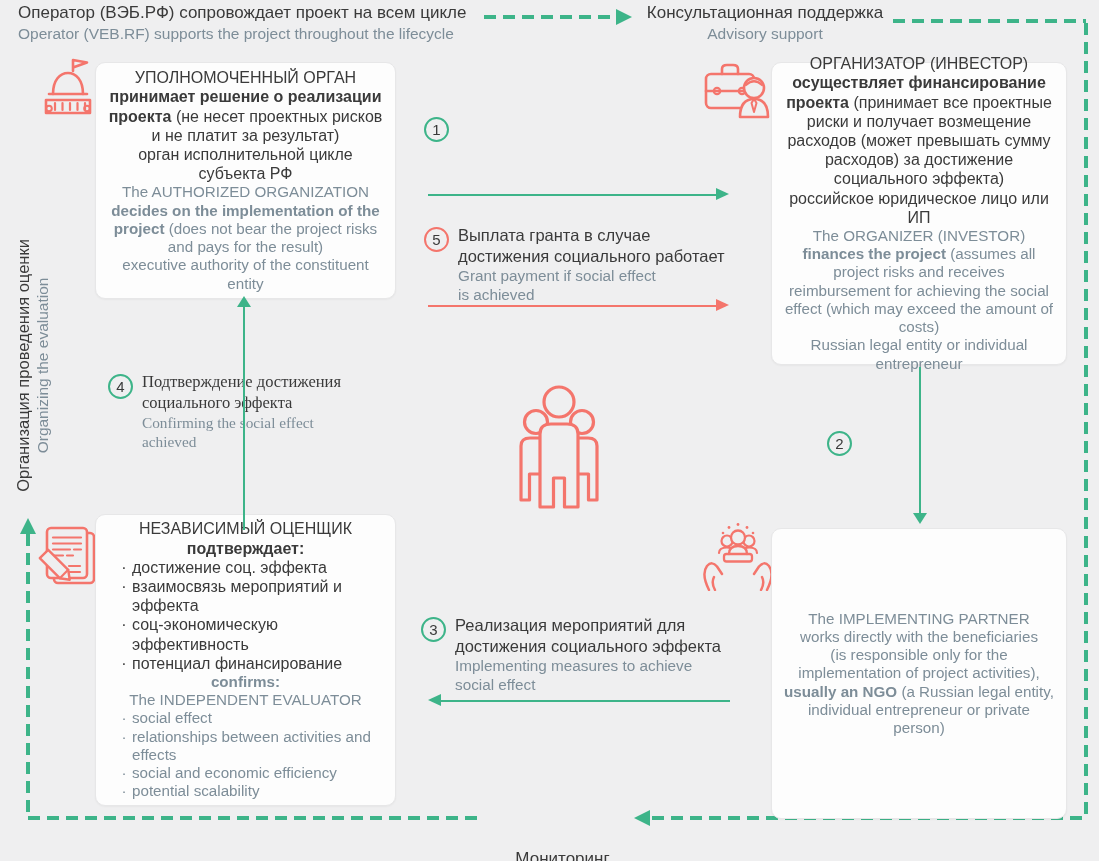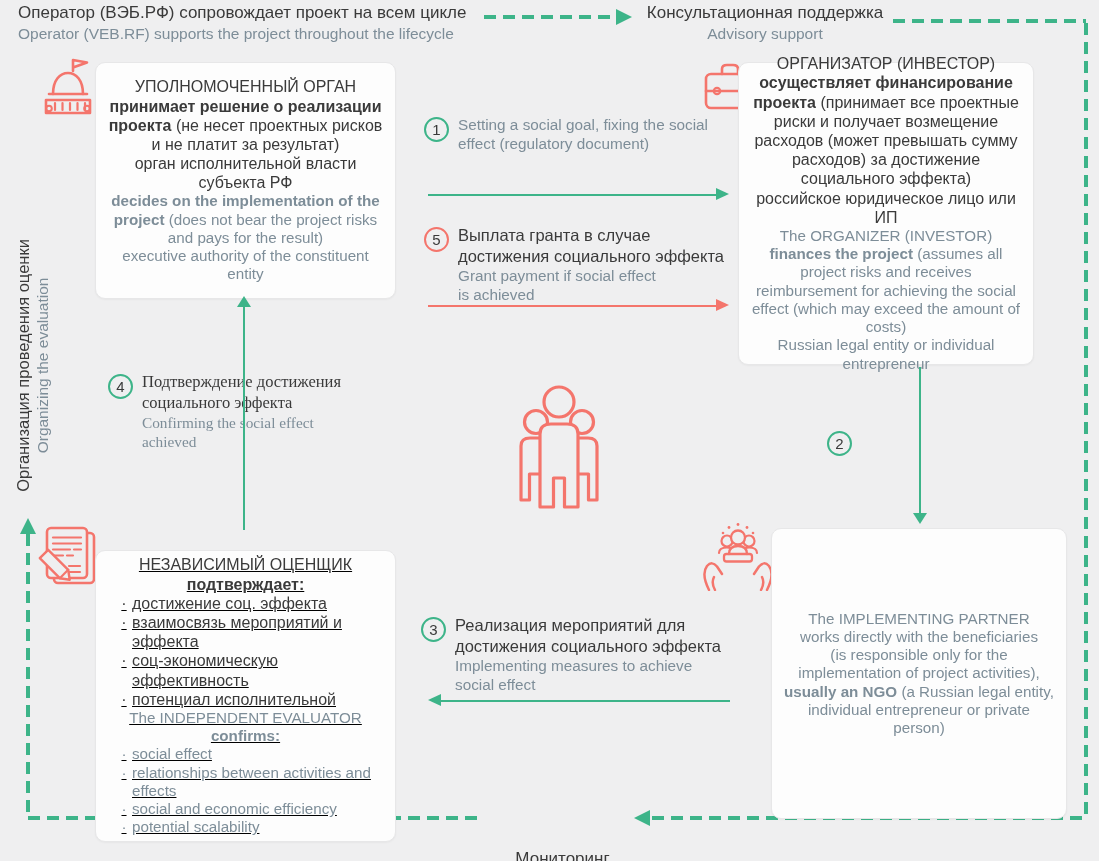--- a/index.html
+++ b/index.html
@@ -43,22 +43,22 @@
   #dash-br-head{left:634px;top:810px;border-right:16px solid var(--green);border-top:8px solid transparent;border-bottom:8px solid transparent;}
   #dash-left-head{left:20px;top:518px;border-bottom:16px solid var(--green);border-left:8px solid transparent;border-right:8px solid transparent;}
 
   
   .box{position:absolute;background:var(--box_bg);border:1px solid #e7e7e8;border-radius:10px;
     text-align:center;box-sizing:border-box;display:flex;flex-direction:column;justify-content:center;
     padding:6px 10px;box-shadow:0 1px 2px rgba(0,0,0,0.04);}
   .box .ru{font-size:16px;line-height:1.2;}
   .box .en{font-size:15.2px;line-height:1.2;}
   #box-authorized{left:95px;top:62px;width:301px;height:237px;}
-  #box-organizer{left:738px;top:62px;width:296px;height:303px;}
-  #box-evaluator{left:95px;top:550px;width:301px;height:292px;text-decoration:underline;}
+  #box-organizer{left:771px;top:62px;width:296px;height:303px;}
+  #box-evaluator{left:95px;top:514px;width:301px;height:292px;}
   #box-implementer{left:771px;top:528px;width:296px;height:291px;}
   .bullet{display:flex;text-align:left;padding-left:10px;}
   .bmark{width:16px;flex:0 0 16px;text-align:center;}
 
   
   .step{position:absolute;display:flex;gap:9px;align-items:flex-start;}
   .num{flex:0 0 auto;width:25px;height:25px;margin-top:2px;border-radius:50%;
     border:2.5px solid var(--green);color:var(--dark);font-size:15px;
     display:flex;align-items:center;justify-content:center;box-sizing:border-box;background:var(--page_bg);}
   .num.red{border-color:var(--red);}
@@ -193,22 +193,23 @@
       <circle cx="69" cy="41" r="11.5"></circle>
       <path d="M54,119 V65 Q54,57 63,57 H75 Q84,57 84,65 V119 H75.5 V93 H62.5 V119 Z"></path>
       <circle cx="46" cy="21" r="15" fill="#efeff0"></circle>
       <path d="M27,126 V53 Q27,43 38,43 H54 Q65,43 65,53 V126 H51.5 V97 H40.5 V126 Z" fill="#efeff0"></path>
     </svg>
   </div>
 
   <div class="box" id="box-authorized">
     <div class="ru pre"><span>УПОЛНОМОЧЕННЫЙ ОРГАН
 </span><span class="b">принимает решение о реализации проекта </span><span>(не несет проектных рисков и не платит за результат)
-орган исполнительной власти субъекта РФ</span></div>
-    <div class="en pre"><span class="b">decides on the implementation of the project </span><span>(does not bear the project risks and pays for the result)
+орган исполнительной цикле субъекта РФ</span></div>
+    <div class="en pre"><span>The AUTHORIZED ORGANIZATION
+</span><span class="b">decides on the implementation of the project </span><span>(does not bear the project risks and pays for the result)
 executive authority of the constituent entity</span></div>
   </div>
 
   <div class="box" id="box-organizer">
     <div class="ru pre"><span>ОРГАНИЗАТОР (ИНВЕСТОР)
 </span><span class="b">осуществляет финансирование проекта </span><span>(принимает все проектные риски и получает возмещение расходов (может превышать сумму расходов) за достижение социального эффекта)
 российское юридическое лицо или ИП</span></div>
     <div class="en pre"><span>The ORGANIZER (INVESTOR)
 </span><span class="b">finances the project </span><span>(assumes all project risks and receives reimbursement for achieving the social effect (which may exceed the amount of costs)
 Russian legal entity or individual entrepreneur</span></div>
@@ -225,25 +226,25 @@
         <div class="bullet">
           <span class="bmark">·</span>
           <span>взаимосвязь мероприятий и эффекта</span>
         </div>
         <div class="bullet">
           <span class="bmark">·</span>
           <span>соц-экономическую эффективность</span>
         </div>
         <div class="bullet">
           <span class="bmark">·</span>
-          <span>потенциал исполнительной</span>
+          <span>потенциал финансирование</span>
         </div>
       </div>
+    <div class="en b">confirms:</div>
     <div class="en">The INDEPENDENT EVALUATOR</div>
-    <div class="en b">confirms:</div>
     <div class="en">
         <div class="bullet">
           <span class="bmark">·</span>
           <span>social effect</span>
         </div>
         <div class="bullet">
           <span class="bmark">·</span>
           <span>relationships between activities and effects</span>
         </div>
         <div class="bullet">
@@ -260,30 +261,28 @@
   <div class="box" id="box-implementer">
     <div class="en pre"><span>The IMPLEMENTING PARTNER
 works directly with the beneficiaries
 (is responsible only for the implementation of project activities),
 </span><span class="b">usually an NGO </span><span>(a Russian legal entity, individual entrepreneur or private person)</span></div>
   </div>
 
   <div class="step" id="step-1">
     <div class="num">1</div>
     <div>
-      <div class="en pre">Setting a social goal, fixing the social
-effect (regulatory document)</div>
     </div>
   </div>
 
   <div class="step" id="step-5">
     <div class="num red">5</div>
     <div>
       <div class="ru pre">Выплата гранта в случае
-достижения социального эффекта</div>
+достижения социального работает</div>
       <div class="en pre">Grant payment if social effect
 is achieved</div>
     </div>
   </div>
 
   <div class="step" id="step-4">
     <div class="num">4</div>
     <div class="bgpatch">
       <div class="ru pre">Подтверждение достижения
 социального эффекта</div>

